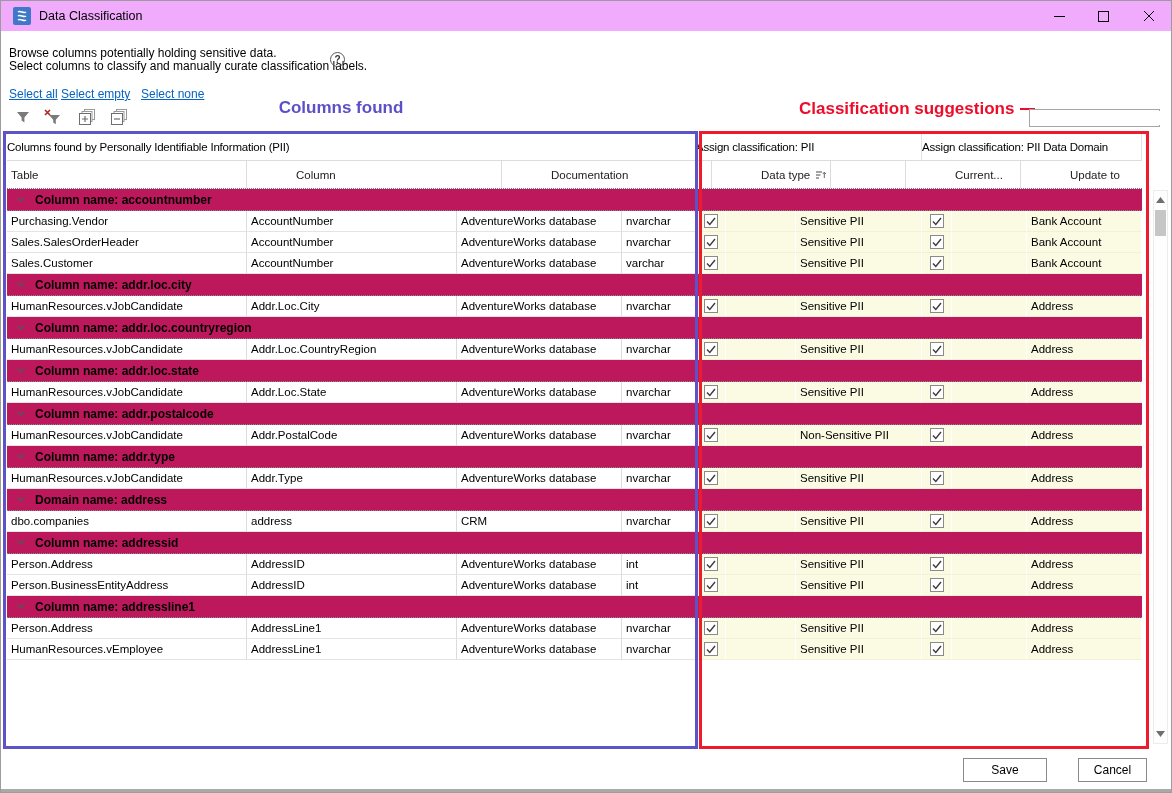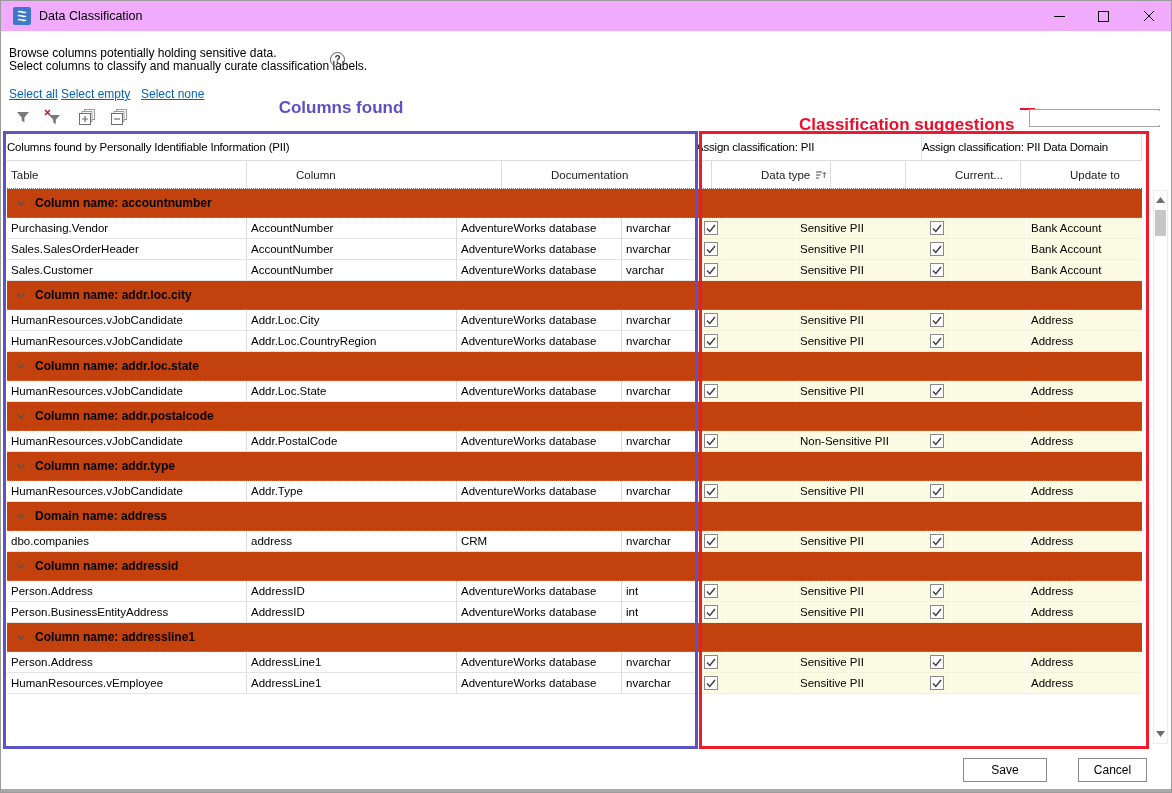--- a/index.html
+++ b/index.html
@@ -23,41 +23,41 @@
 
   
   .lnk { position:absolute; top:86px; font-size:12px; color:#0563c1; text-decoration:underline; cursor:pointer; }
 
   
   .tool { position:absolute; top:106px; width:20px; height:20px; display:flex; align-items:center; justify-content:center; }
 
   
   .ann-label { position:absolute; font-size:17px; font-weight:bold; }
   .ann-cf { left:260px; top:97px; width:160px; text-align:center; color:#5b50c8; }
-  .ann-cs { left:798px; top:98px; color:#ed0c2a;margin-top:16px; }
+  .ann-cs { left:798px; top:98px; color:#ed0c2a; }
   .ann-line { position:absolute; left:1019px; top:107px; width:15px; height:2px; background:#ed0c2a; }
 
   
   .searchbox { position:absolute; left:1028px; top:108px; width:131px; height:18px; border:1px solid #a5a5a5;
                background:#fff; display:flex; align-items:center; }
   .searchbox input { flex:1; border:none; outline:none; height:14px; font-size:11px; padding:0 3px;
                      font-family:"Liberation Sans", sans-serif; }
 
   
   .grid { position:absolute; left:6px; top:132px; width:1135px; font-size:11.5px; color:#000; background:#fff; }
   .grid-row { display:grid; grid-template-columns:240px 210px 165px 74px 30px 70px 126px 30px 75px 115px; }
   .band-row { height:28px; }
   .band-cell { display:flex; align-items:center; font-size:11.5px;
                border-bottom:1px solid #dcdcdc; border-right:1px solid #e3e3e3; letter-spacing:-0.2px; }
   .band-cell.sp4 { grid-column:span 4; }
   .band-cell.sp3 { grid-column:span 3; }
   .header-row { height:28px; border-bottom:1px dotted #777;gap:45px; }
   .hcell { display:flex; align-items:center; padding-left:4px; color:#222; border-right:1px solid #dcdcdc; }
   .hcell .sort { margin-left:6px; }
-  .grow { height:29px; background:#c2410c; border-bottom:1px dotted #888; display:flex; align-items:center; }
+  .grow { height:22px; background:#be185d; border-bottom:1px dotted #888; display:flex; align-items:center; }
   .grow .chev { margin-left:9px; display:inline-flex; }
   .grow .glabel { margin-left:9px; font-weight:bold; font-size:12px; }
   .drow { height:21px; }
   .dcell { display:flex; align-items:center; padding-left:4px; overflow:hidden; white-space:nowrap;
            border-bottom:1px solid #e4e4e4; border-right:1px solid #dcdcdc; background:#fff; }
   .dcell.sugg { background:#fbfbe3; border-right:1px solid #ffffff; border-bottom:1px solid #f1f1d8; }
   .dcell.chk { justify-content:center; padding-left:0; }
   .checkbox { width:14px; height:14px; background:#fff; border:1px solid #8a8a8a; font-size:11px; color:#333;
               display:flex; align-items:center; justify-content:center; line-height:1; }
 
@@ -306,20 +306,28 @@
           <div class="dcell sugg chk">
             <span class="checkbox">
               <svg width="10" height="9" viewBox="0 0 10 9">
                 <polyline points="1,4.5 3.8,7.5 9,1" fill="none" stroke="#3c3c3c" stroke-width="1.4"></polyline>
               </svg>
             </span>
           </div>
           <div class="dcell sugg"></div>
           <div class="dcell sugg">Address</div>
         </div>
+        <div class="grow">
+          <span class="chev">
+            <svg width="10" height="9" viewBox="0 0 10 9">
+              <polyline points="1.5,2.5 5,6 8.5,2.5" fill="none" stroke="#555" stroke-width="1.3"></polyline>
+            </svg>
+          </span>
+          <span class="glabel">Column name: addr.loc.countryregion</span>
+        </div>
         <div class="grid-row drow">
           <div class="dcell ">HumanResources.vJobCandidate</div>
           <div class="dcell ">Addr.Loc.CountryRegion</div>
           <div class="dcell ">AdventureWorks database</div>
           <div class="dcell ">nvarchar</div>
           <div class="dcell sugg chk">
             <span class="checkbox">
               <svg width="10" height="9" viewBox="0 0 10 9">
                 <polyline points="1,4.5 3.8,7.5 9,1" fill="none" stroke="#3c3c3c" stroke-width="1.4"></polyline>
               </svg>

